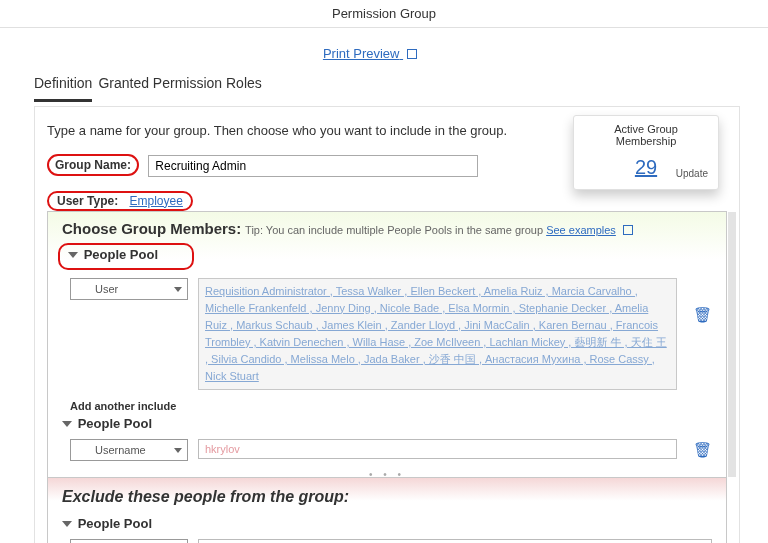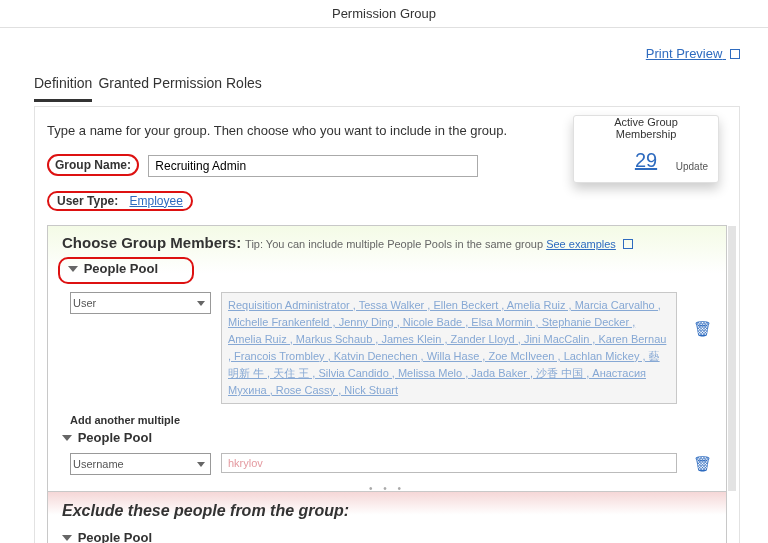--- a/index.html
+++ b/index.html
@@ -13,21 +13,21 @@
   }
   .header-bar {
     height: 28px;
     text-align: center;
     font-size: 13px;
     color: #333;
     line-height: 28px;
     border-bottom: 1px solid #e0e0e0;
   }
   .top-right {
-    text-align: right;
+    text-align: center;
     padding: 18px 28px 0 0;
   }
   .print-preview {
     color: #2e6bbf;
     text-decoration: underline;
     font-size: 13px;
     cursor: pointer;
   }
   .ext-icon {
     display: inline-block;
@@ -67,21 +67,21 @@
   }
   .membership-card {
     position: absolute;
     right: 20px;
     top: 8px;
     width: 146px;
     border: 1px solid #e0e0e0;
     border-radius: 3px;
     background: #fff;
     box-shadow: 0 6px 12px rgba(0,0,0,0.2);
-    padding: 0 10px 10px 10px;
+    padding: 7px 10px 10px 10px;
     font-size: 11px;
     text-align: center;
   }
   .membership-title { color: #333; }
   .membership-count {
     color: #2e6bbf;
     text-decoration: underline;
     font-size: 20px;
     display: inline-block;
     margin-top: 9px;
@@ -112,21 +112,21 @@
   .text-input {
     border: 1px solid #aaa;
     height: 22px;
     padding: 2px 6px;
     font-size: 12px;
     width: 330px;
     margin-left: 6px;
     vertical-align: middle;
   }
   .usertype-row {
-    margin-bottom: 14px;
+    margin-bottom: 0;
   }
   .usertype-row .red-oval {
     padding: 1px 8px;
   }
   .usertype-label { font-weight: bold; }
   .usertype-value { color: #2e6bbf; text-decoration: underline; margin-left: 8px; cursor: pointer; }
   .members-box {
     border: 1px solid #c8c8c8;
     background: linear-gradient(#f4fbe6, #ffffff 18%);
     margin: 0;
@@ -180,23 +180,23 @@
   .pool-row {
     display: flex;
     align-items: flex-start;
     padding: 4px 14px 8px 22px;
     gap: 10px;
   }
   .dropdown {
     border: 1px solid #999;
     background: #fff;
     height: 22px;
-    width: 141px;
-    font-size: 11px;
-    padding: 0 18px 0 2px;
+    width: 118px;
+    font-size: 11px;
+    padding: 0 18px 0 24px;
     line-height: 20px;
     color: #555;
     position: relative;
     cursor: pointer;
   }
   .dropdown::after {
     content: '';
     position: absolute;
     right: 5px;
     top: 8px;
@@ -325,21 +325,21 @@
     </span>
 
     <div class="pool-row">
       <div class="dropdown">User</div>
       <div class="chips-box">
         <a>Requisition Administrator , Tessa Walker , Ellen Beckert , Amelia Ruiz , Marcia Carvalho , Michelle Frankenfeld , Jenny Ding , Nicole Bade , Elsa Mormin , Stephanie Decker , Amelia Ruiz , Markus Schaub , James Klein , Zander Lloyd , Jini MacCalin , Karen Bernau , Francois Trombley , Katvin Denechen , Willa Hase , Zoe McIlveen , Lachlan Mickey , 藝明新 牛 , 天住 王 , Silvia Candido , Melissa Melo , Jada Baker , 沙香 中国 , Анастасия Мухина , Rose Cassy , Nick Stuart</a>
       </div>
       <span class="trash">🗑</span>
     </div>
 
-    <div class="add-cat">Add another multiple</div>
+    <div class="add-cat">Add another include</div>
 
     <div class="pool-title" style="margin-left:14px;">
       <span class="tri"></span>
       <span>People Pool</span>
     </div>
 
     <div class="pool-row" style="padding-bottom:10px;">
       <div class="dropdown">Username</div>
       <input class="username-input" value="hkrylov" style="">
       <span class="trash sm">🗑</span>

